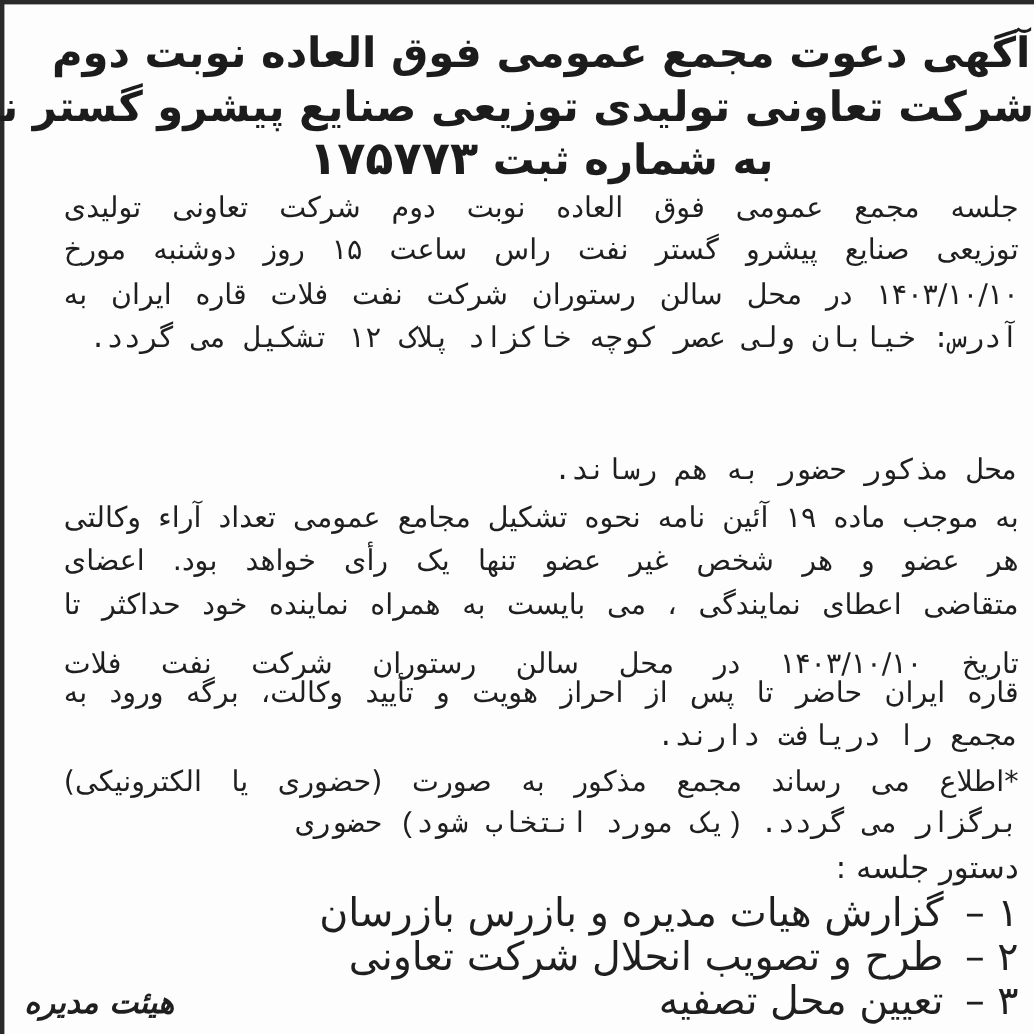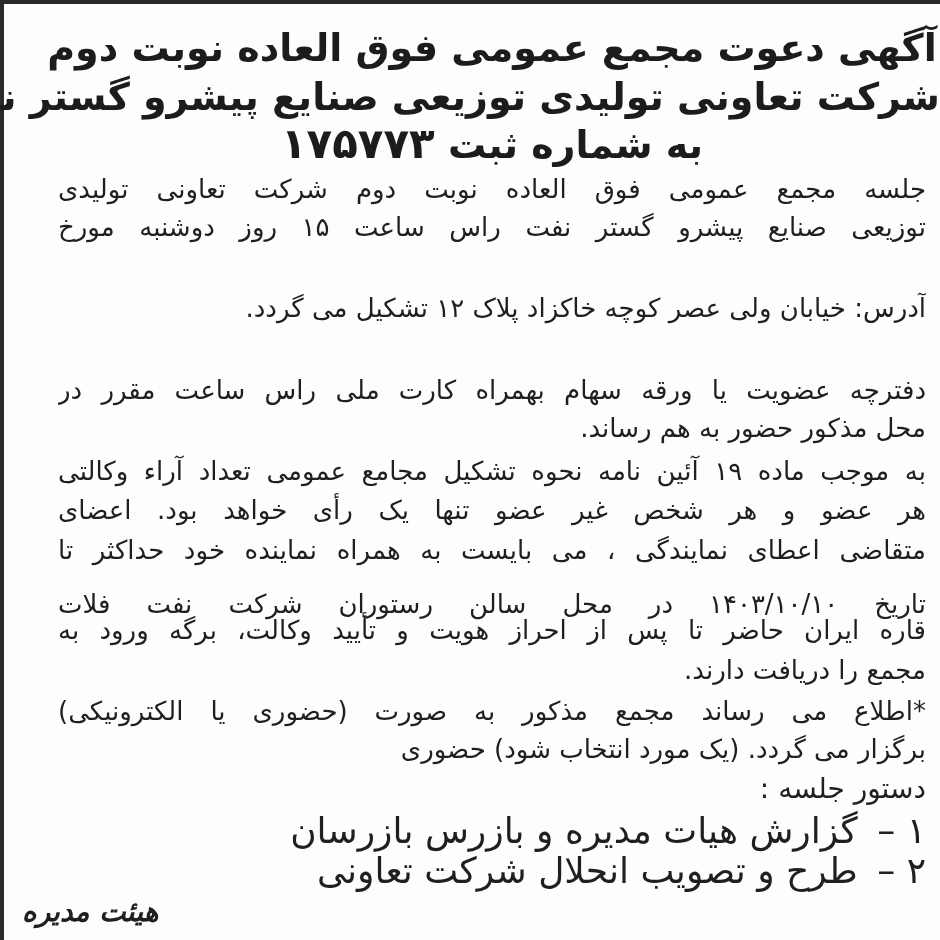--- a/index.html
+++ b/index.html
@@ -53,20 +53,21 @@
       font-size: 26px;
       line-height: 38px;
       height: 38px;
       white-space: nowrap;
       overflow: hidden;
       text-align: justify;
       text-align-last: justify;
     }
     .line.last {
       text-align-last: right;
+      font-family: Liberation Mono, monospace;
     }
     .agenda-title {
       position: absolute;
       right: 14px;
       font-weight: normal;
       font-size: 28px;
       line-height: 38px;
       white-space: nowrap;
     }
     .agenda-item {
@@ -99,23 +100,23 @@
 
   <div class="title t1">آگهی دعوت مجمع عمومی فوق العاده نوبت دوم</div>
   <div class="title t2">شرکت تعاونی تولیدی توزیعی صنایع پیشرو گستر نفت</div>
   <div class="title t3">
     <span>به شماره ثبت</span>
     <span class="reg-no">۱۷۵۷۷۳</span>
   </div>
 
   <div class="line" style="top:166px">جلسه مجمع عمومی فوق العاده نوبت دوم شرکت تعاونی تولیدی</div>
   <div class="line" style="top:204px">توزیعی صنایع پیشرو گستر نفت راس ساعت ۱۵ روز دوشنبه مورخ</div>
+  <div class="line" style="top:245px">۱۴۰۳/۱۰/۱۰ در محل سالن رستوران شرکت نفت فلات قاره ایران به</div>
   <div class="line last" style="top:285px">آدرس: خیابان ولی عصر کوچه خاکزاد پلاک ۱۲ تشکیل می گردد.</div>
 
-  <div class="line" style="top:367px">دفترچه عضویت یا ورقه سهام بهمراه کارت ملی راس ساعت مقرر در</div>
   <div class="line last" style="top:405px">محل مذکور حضور به هم رساند.</div>
 
   <div class="line" style="top:448px">به موجب ماده ۱۹ آئین نامه نحوه تشکیل مجامع عمومی تعداد آراء وکالتی</div>
   <div class="line" style="top:487px">هر عضو و هر شخص غیر عضو تنها یک رأی خواهد بود. اعضای</div>
   <div class="line" style="top:527px">متقاضی اعطای نمایندگی ، می بایست به همراه نماینده خود حداکثر تا</div>
   <div class="line" style="top:581px">تاریخ ۱۴۰۳/۱۰/۱۰ در محل سالن رستوران شرکت نفت فلات</div>
   <div class="line" style="top:607px">قاره ایران حاضر تا پس از احراز هویت و تأیید وکالت، برگه ورود به</div>
   <div class="line last" style="top:647px">مجمع را دریافت دارند.</div>
 
   <div class="line" style="top:688px">*اطلاع می رساند مجمع مذکور به صورت (حضوری یا الکترونیکی)</div>
@@ -124,15 +125,19 @@
   <div class="agenda-title" style="top:766px">دستور جلسه :</div>
 
   <div class="agenda-item" style="top:808px">
     <span class="num">۱ –</span>
     <span>گزارش هیات مدیره و بازرس بازرسان</span>
   </div>
   <div class="agenda-item" style="top:848px">
     <span class="num">۲ –</span>
     <span>طرح و تصویب انحلال شرکت تعاونی</span>
   </div>
+  <div class="agenda-item" style="top:888px">
+    <span class="num">۳ –</span>
+    <span>تعیین محل تصفیه</span>
+  </div>
 </div>
 
 <div class="signature">هیئت مدیره</div>
 
 </body></html>

